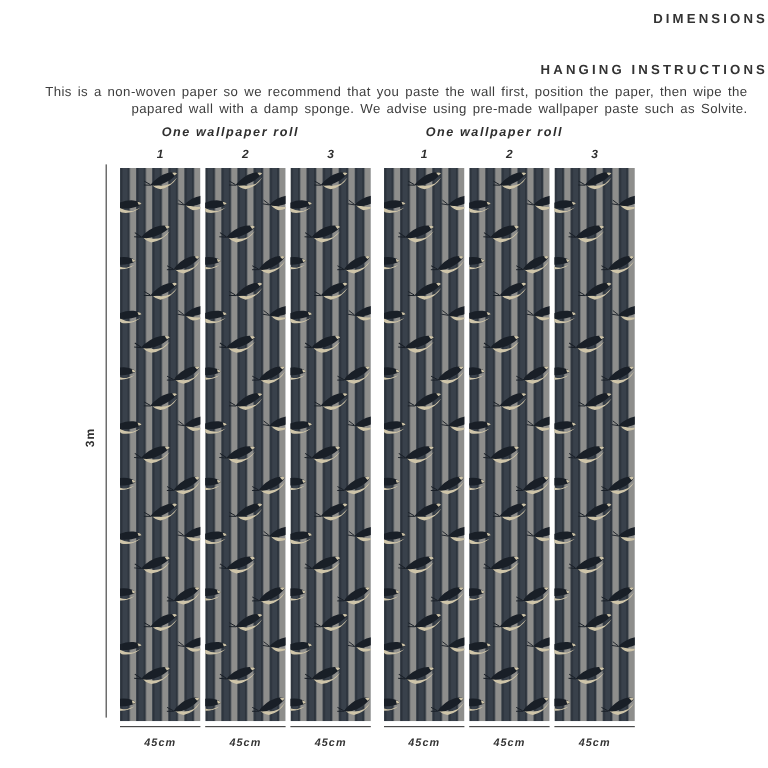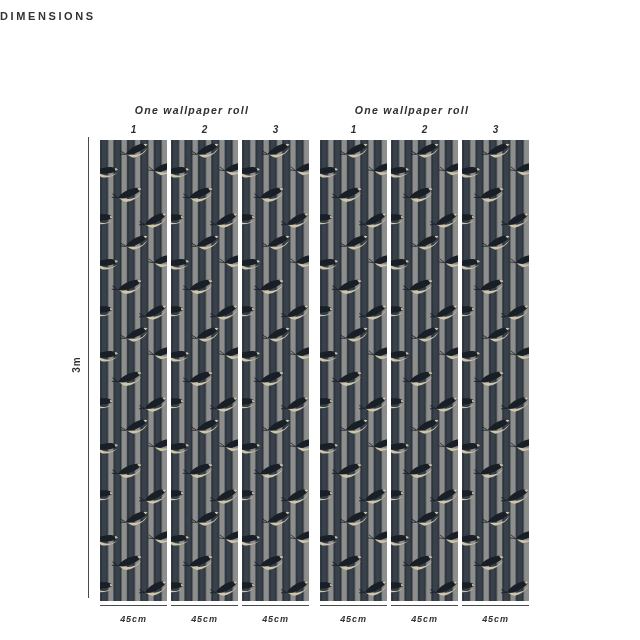--- a/index.html
+++ b/index.html
@@ -4,21 +4,21 @@
 <style>
   html,body { margin:0; padding:0; }
   .page {
     position:relative;
     width:640px; height:640px;
     background:#ffffff;
     font-family:"Liberation Sans", sans-serif;
     color:var(--text, #3a3a3a);
     overflow:hidden;
   }
-  .text-block { position:absolute; left:0; width:640px; text-align:left; }
+  .text-block { position:absolute; left:0; width:640px; text-align:right; }
   .text-block h2 {
     margin:0 0 5px 0;
     font-size:11px; font-weight:bold;
     letter-spacing:2.6px;
     color:#333333;
   }
   .text-block p {
     margin:0 auto;
     max-width:606px;
     font-size:11px;
@@ -125,20 +125,22 @@
         <use href="#mothrow" y="368"></use>
       </g>
     </defs>
   </svg>
 
   <header class="text-block dimensions-section">
     <h2>DIMENSIONS</h2>
   </header>
 
   <header class="text-block hanging-section">
+    <h2>HANGING INSTRUCTIONS</h2>
+    <p>This is a non-woven paper so we recommend that you paste the wall first, position the paper, then wipe the papared wall with a damp sponge. We advise using pre-made wallpaper paste such as Solvite.</p>
   </header>
 
   <div class="vline"></div>
   <div class="vlabel">3m</div>
 
   <section class="roll-group g1">
     <div class="roll-title">One wallpaper roll</div>
     <div class="strips">
       <div class="strip-col">
         <div class="strip-num">1</div>

